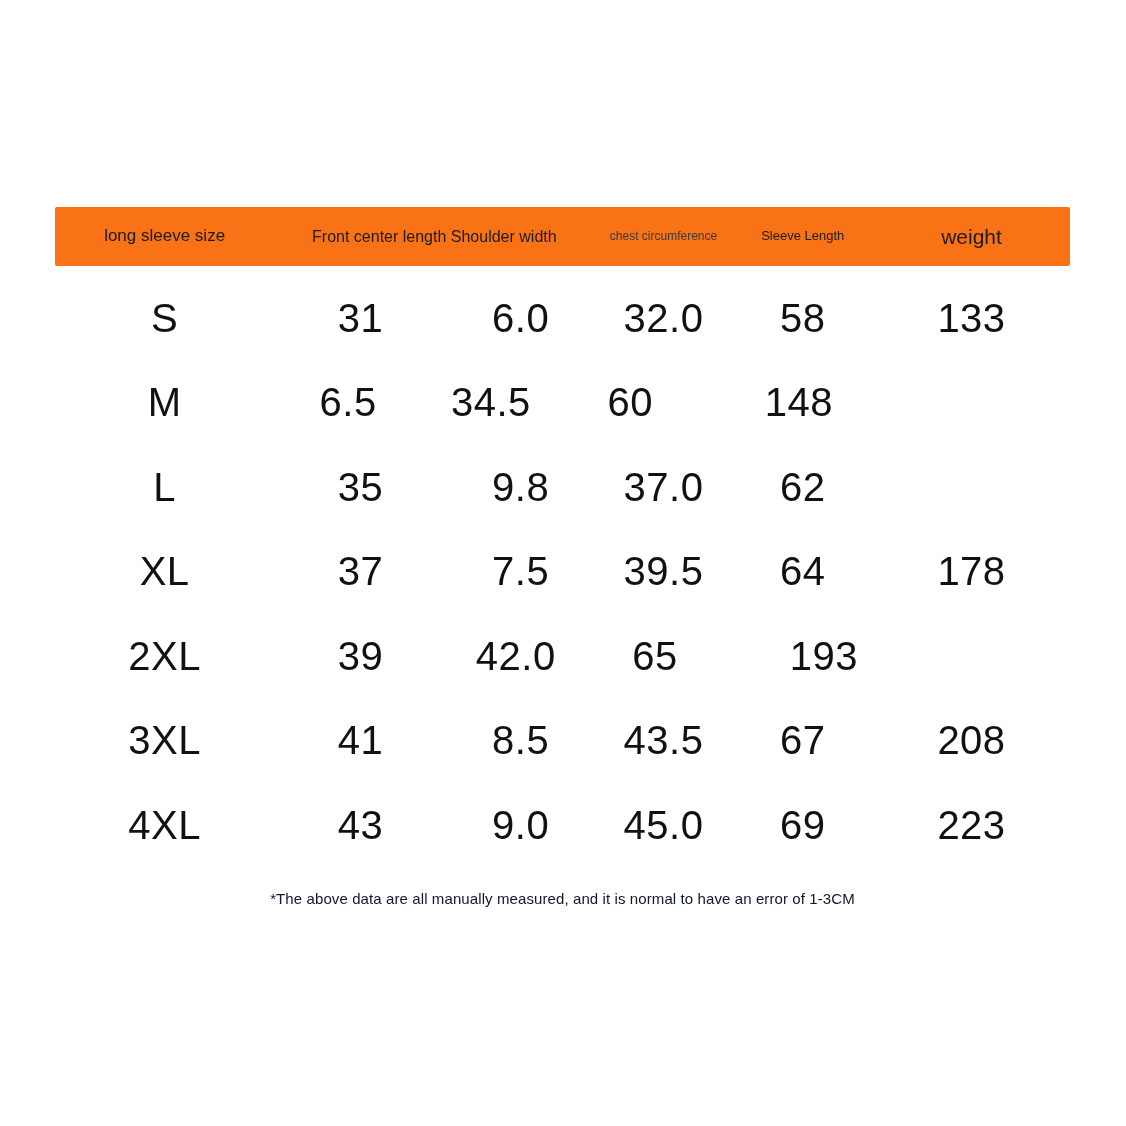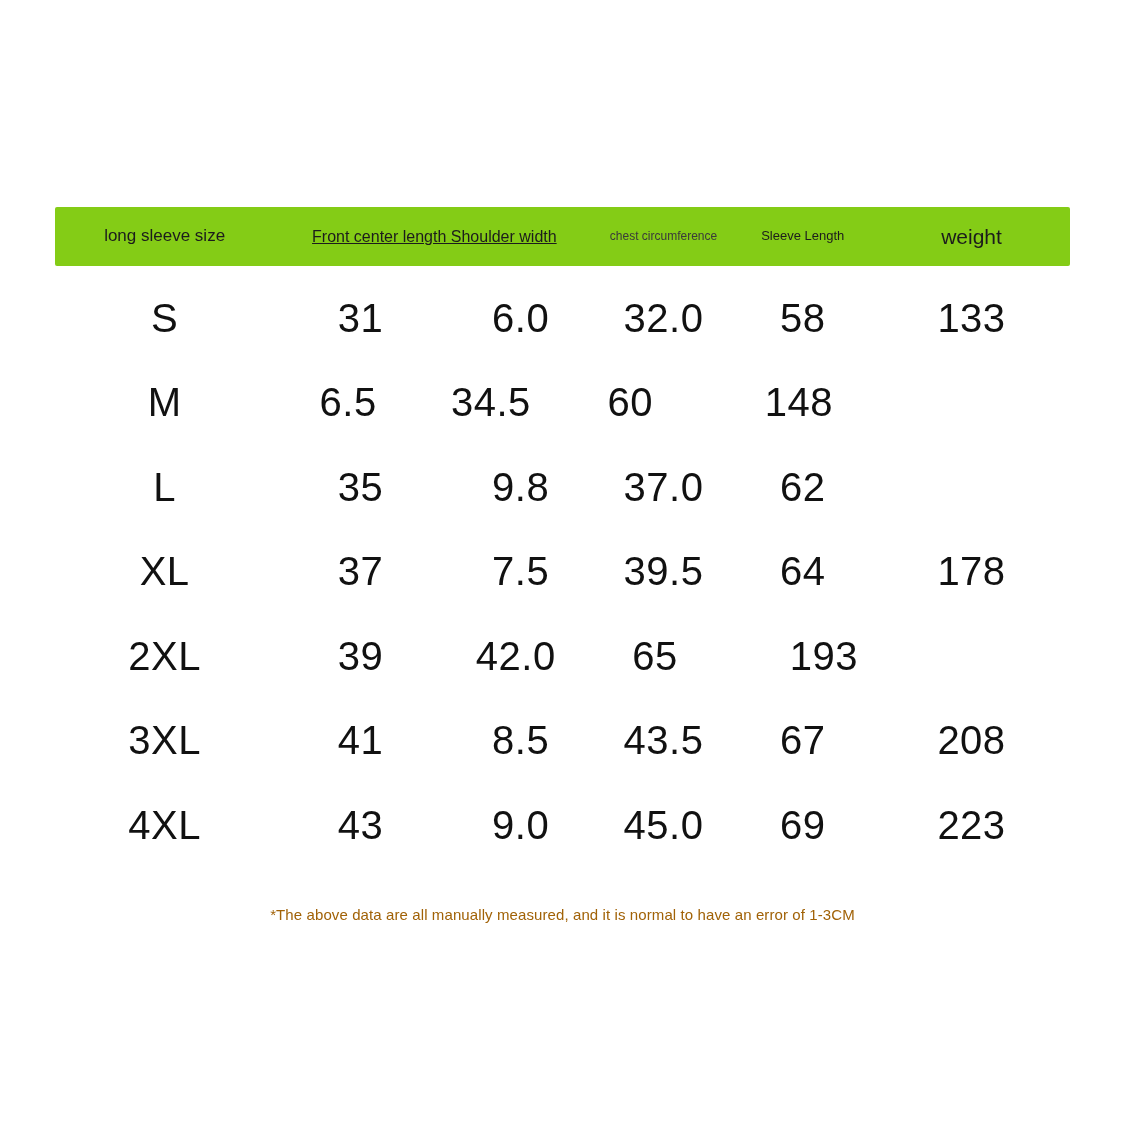--- a/index.html
+++ b/index.html
@@ -17,39 +17,39 @@
   .size-chart {
     position: absolute;
     left: 55px;
     top: 207px;
     width: 1015px;
   }
   .header-row {
     display: flex;
     align-items: center;
     height: 59px;
-    background: #84cc16;
+    background: #f97316;
     border-radius: 2px;
   }
   .hc {
     text-align: center;
     color: #1c1c1c;
     line-height: 1.1;
   }
   
   .c1  { width: 21.6%; }
   .c2  { width: 17.0%; }
   .c3  { width: 14.55%; }
   .c23 { width: 31.55%; }
   .c4  { width: 13.6%; }
   .c5  { width: 13.85%; }
   .c6  { width: 19.4%; }
 
   .h-size   { font-size: 17px; }
-  .h-front  { font-size: 16px; text-decoration: underline; }
+  .h-front  { font-size: 16px; }
   .h-chest  { font-size: 12px;  color: #3a3a3a; }
   .h-sleeve { font-size: 13px; }
   .h-weight { font-size: 21px; }
 
   .table-body .row {
     display: flex;
     align-items: center;
     height: 84.5px;
   }
   .table-body .row:first-child {
@@ -57,25 +57,25 @@
   }
   .dc {
     text-align: center;
     font-size: 40px;
     font-weight: 500;
     color: #111111;
     letter-spacing: 0.5px;
     white-space: nowrap;
   }
   .footnote {
-    margin-top: 38px;
+    margin-top: 22px;
     text-align: center;
     font-size: 15px;
     font-weight: 500;
-    color: #a16207;
+    color: #0f172a;
     letter-spacing: 0.1px;
   }
 </style>
 </head>
 <body>
 
 <div class="size-chart">
 
   <div class="header-row">
     <div class="hc c1 h-size">long sleeve size</div>

